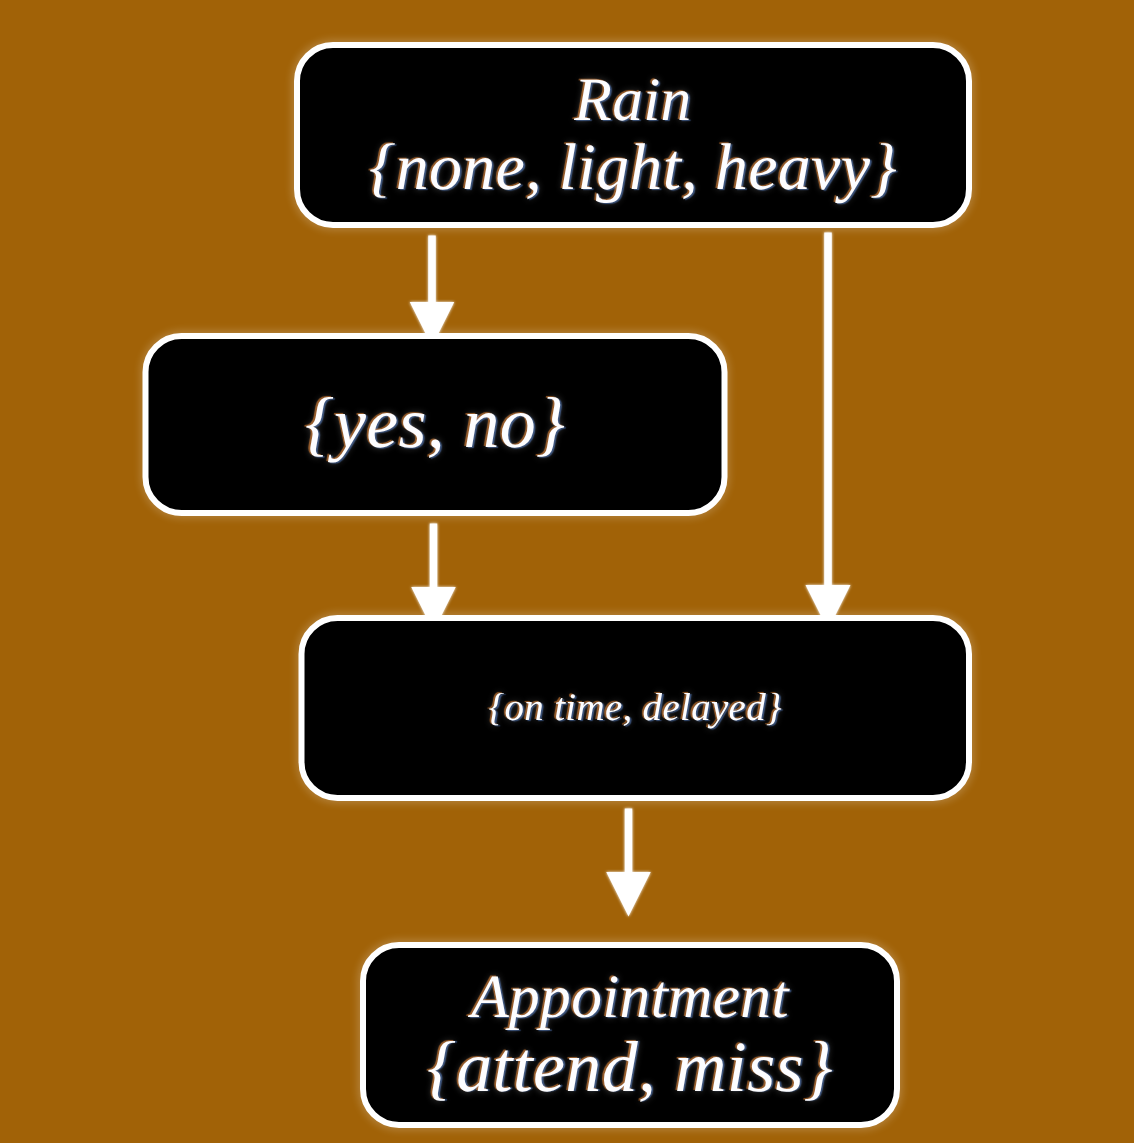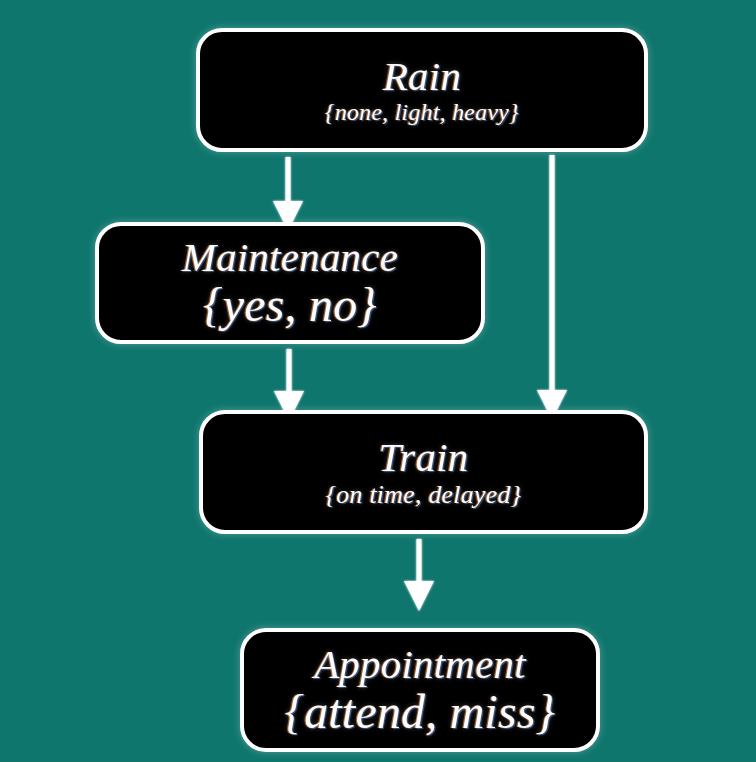--- a/index.html
+++ b/index.html
@@ -12,21 +12,21 @@
     width: 756px;
     height: 762px;
     overflow: hidden;
     font-family: "Liberation Serif", "DejaVu Serif", serif;
   }
 
   #diagram-canvas {
     position: relative;
     width: 756px;
     height: 762px;
-    background: #0f766e;
+    background: #a16207;
   }
 
   
   #edges-layer {
     position: absolute;
     left: 0;
     top: 0;
     width: 756px;
     height: 762px;
     pointer-events: none;
@@ -71,21 +71,21 @@
     font-size: 48px;
   }
 
   
   #node-rain        { left: 196px; top: 28px;  width: 452px; height: 124px; }
   #node-maintenance { left: 95px;  top: 222px; width: 390px; height: 122px; }
   #node-train       { left: 199px; top: 410px; width: 449px; height: 124px; }
   #node-appointment { left: 240px; top: 600px; width: 360px; height: 124px; margin-top: 28px; }
 
   
-  #node-rain .node-states  { font-size: 24px; }
+  #node-rain .node-states  { font-size: 44px; }
   #node-train .node-states { font-size: 26px; }
 </style>
 </head>
 <body>
 
 <div id="diagram-canvas">
 
   <svg id="edges-layer" width="756" height="762" viewBox="0 0 756 762" xmlns="http://www.w3.org/2000/svg">
     <defs>
       <marker id="arrowhead" markerWidth="7" markerHeight="7" refX="1.0" refY="3.0" orient="auto" markerUnits="strokeWidth">
@@ -111,26 +111,24 @@
       <line x1="419" y1="539" x2="419" y2="586" stroke="#ffffff" stroke-width="5" marker-end="url(#arrowhead)"></line>
     </g>
   </svg>
 
   <div class="node" id="node-rain">
     <span class="node-title">Rain</span>
     <span class="node-states">{none, light, heavy}</span>
   </div>
 
   <div class="node" id="node-maintenance">
-    <span class="node-title">Maintenance</span>
     <span class="node-states">{yes, no}</span>
   </div>
 
   <div class="node" id="node-train">
-    <span class="node-title">Train</span>
     <span class="node-states">{on time, delayed}</span>
   </div>
 
   <div class="node" id="node-appointment">
     <span class="node-title">Appointment</span>
     <span class="node-states">{attend, miss}</span>
   </div>
 
 </div>
 

